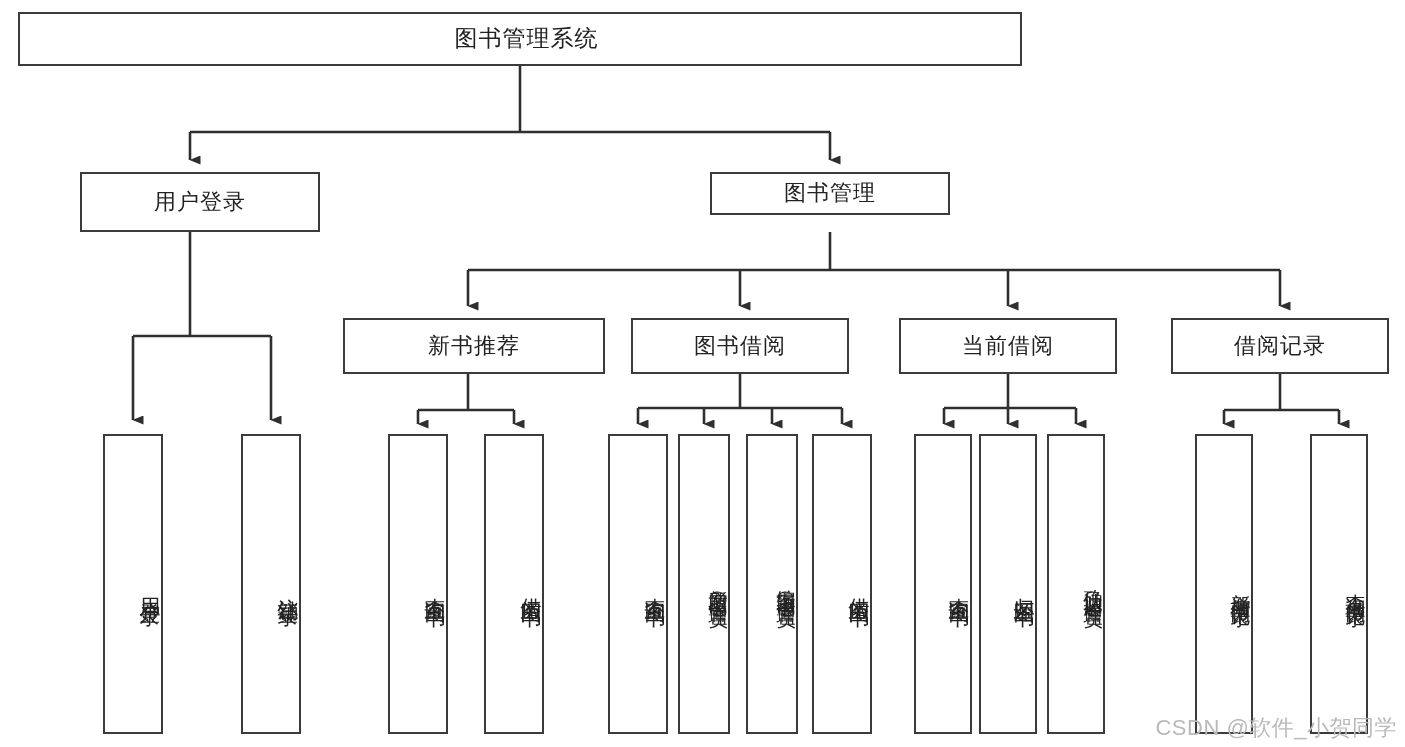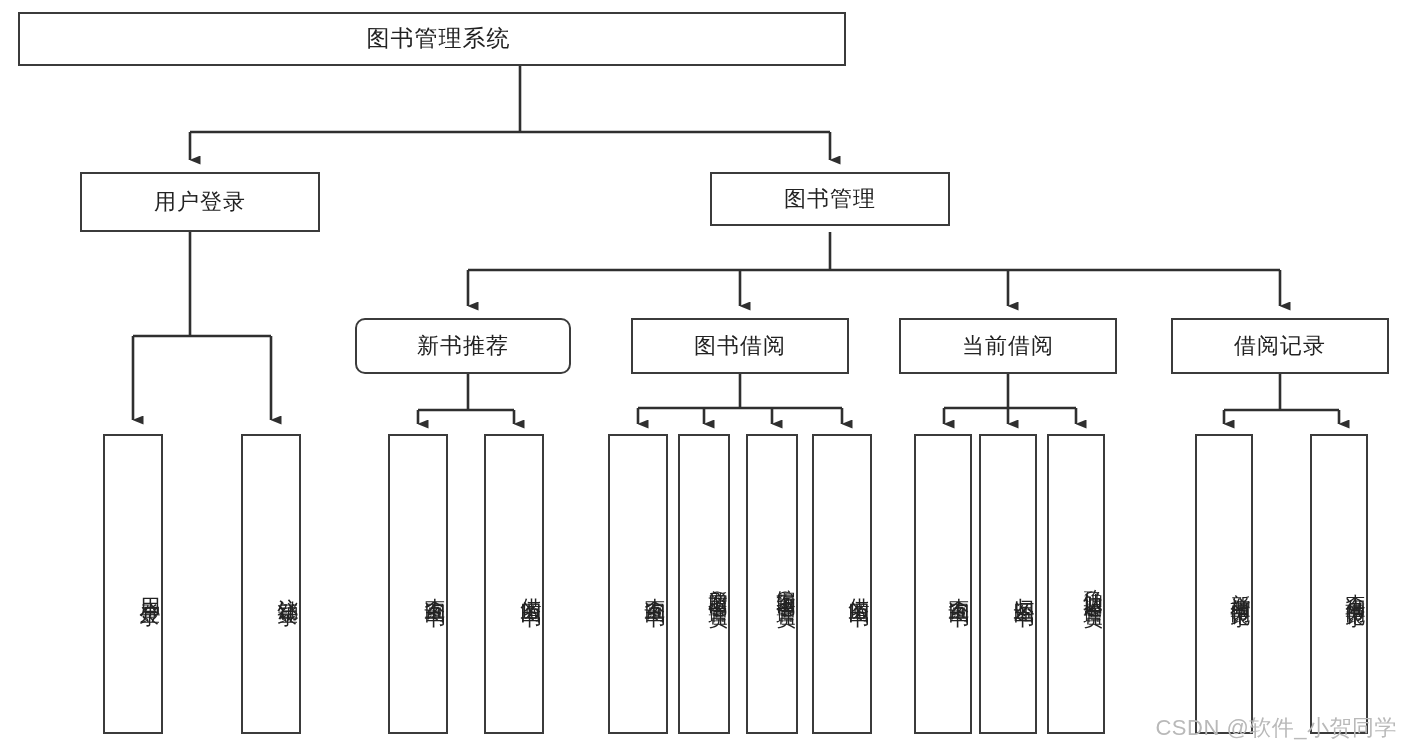--- a/index.html
+++ b/index.html
@@ -114,32 +114,32 @@
       <path d="M1008,408 L1008,424" marker-end="url(#arw)"></path>
       <path d="M1076,408 L1076,424" marker-end="url(#arw)"></path>
 
       <path d="M1280,374 L1280,410"></path>
       <path d="M1224,410 L1339,410"></path>
       <path d="M1224,410 L1224,424" marker-end="url(#arw)"></path>
       <path d="M1339,410 L1339,424" marker-end="url(#arw)"></path>
     </g>
   </svg>
 
-  <div class="node h root" style="left:18px; top:12px; width:828px; height:54px;padding-left:13px;">
+  <div class="node h root" style="left:18px; top:12px; width:1004px; height:54px;padding-left:13px;">
     <span>图书管理系统</span>
   </div>
 
   <div class="node h" style="left:80px; top:172px; width:240px; height:60px;">
     <span>用户登录</span>
   </div>
-  <div class="node h" style="left:710px; top:172px; width:240px; height:54px;">
+  <div class="node h" style="left:710px; top:172px; width:240px; height:43px;">
     <span>图书管理</span>
   </div>
 
-  <div class="node h" style="left:355px; top:318px; width:216px; height:56px;border-radius:10px;">
+  <div class="node h" style="left:343px; top:318px; width:262px; height:56px;">
     <span>新书推荐</span>
   </div>
   <div class="node h" style="left:631px; top:318px; width:218px; height:56px;align-items:center;">
     <span>图书借阅</span>
   </div>
   <div class="node h" style="left:1171px; top:318px; width:218px; height:56px;">
     <span>借阅记录</span>
   </div>
   <div class="node h" style="left:899px; top:318px; width:218px; height:56px;">
     <span>当前借阅</span>

